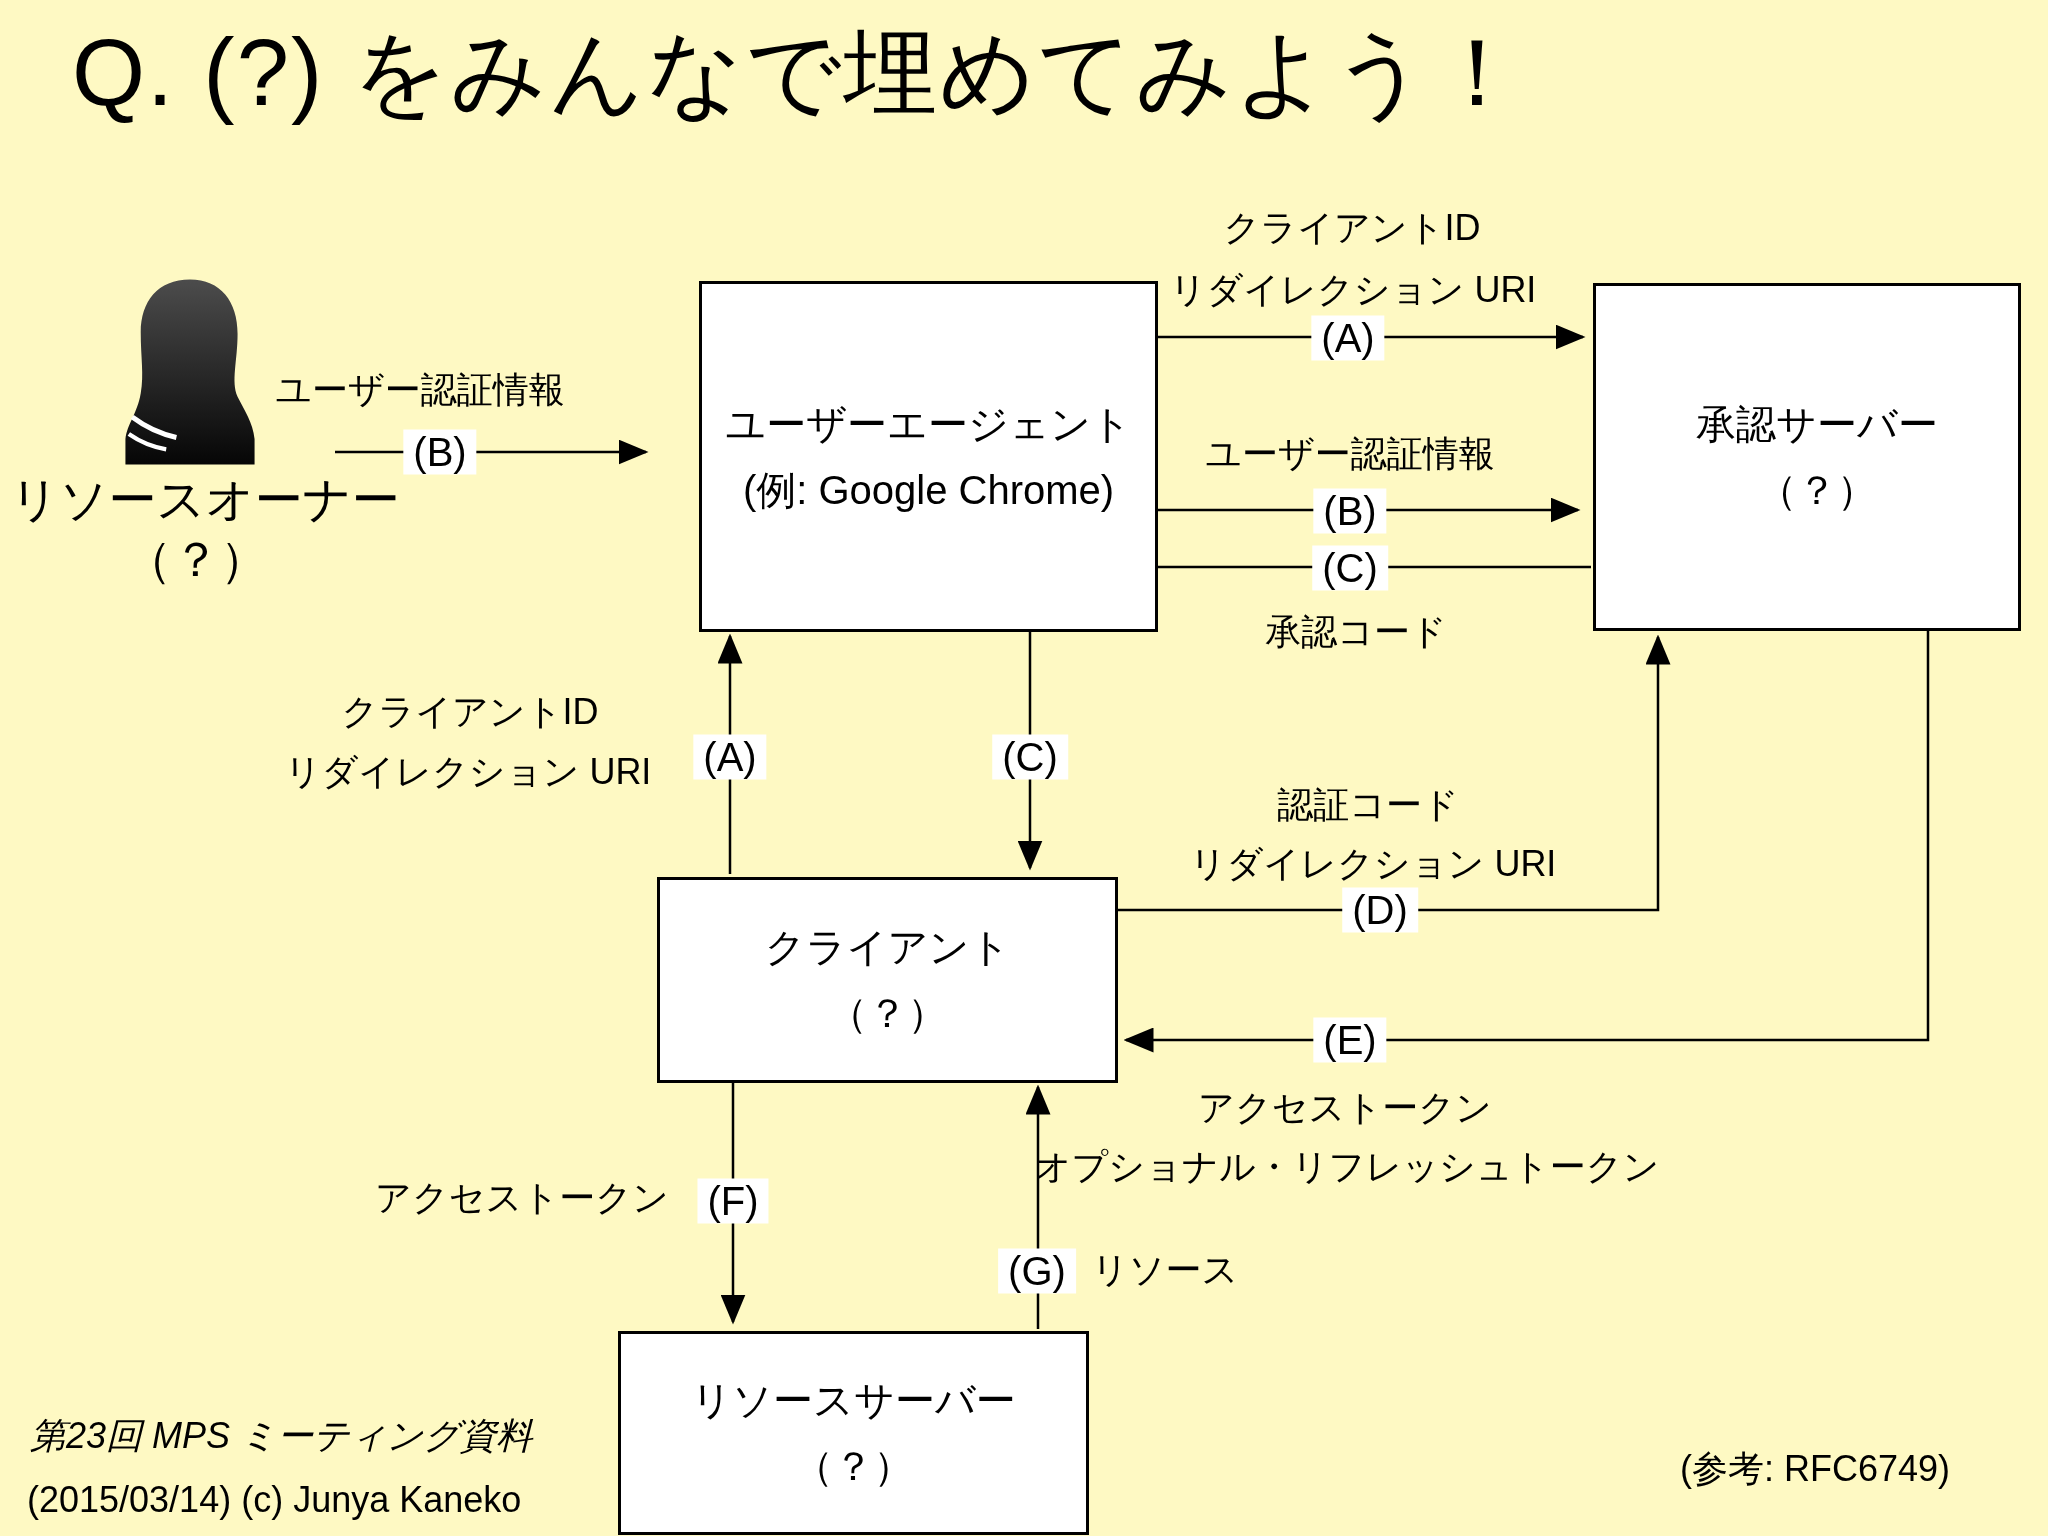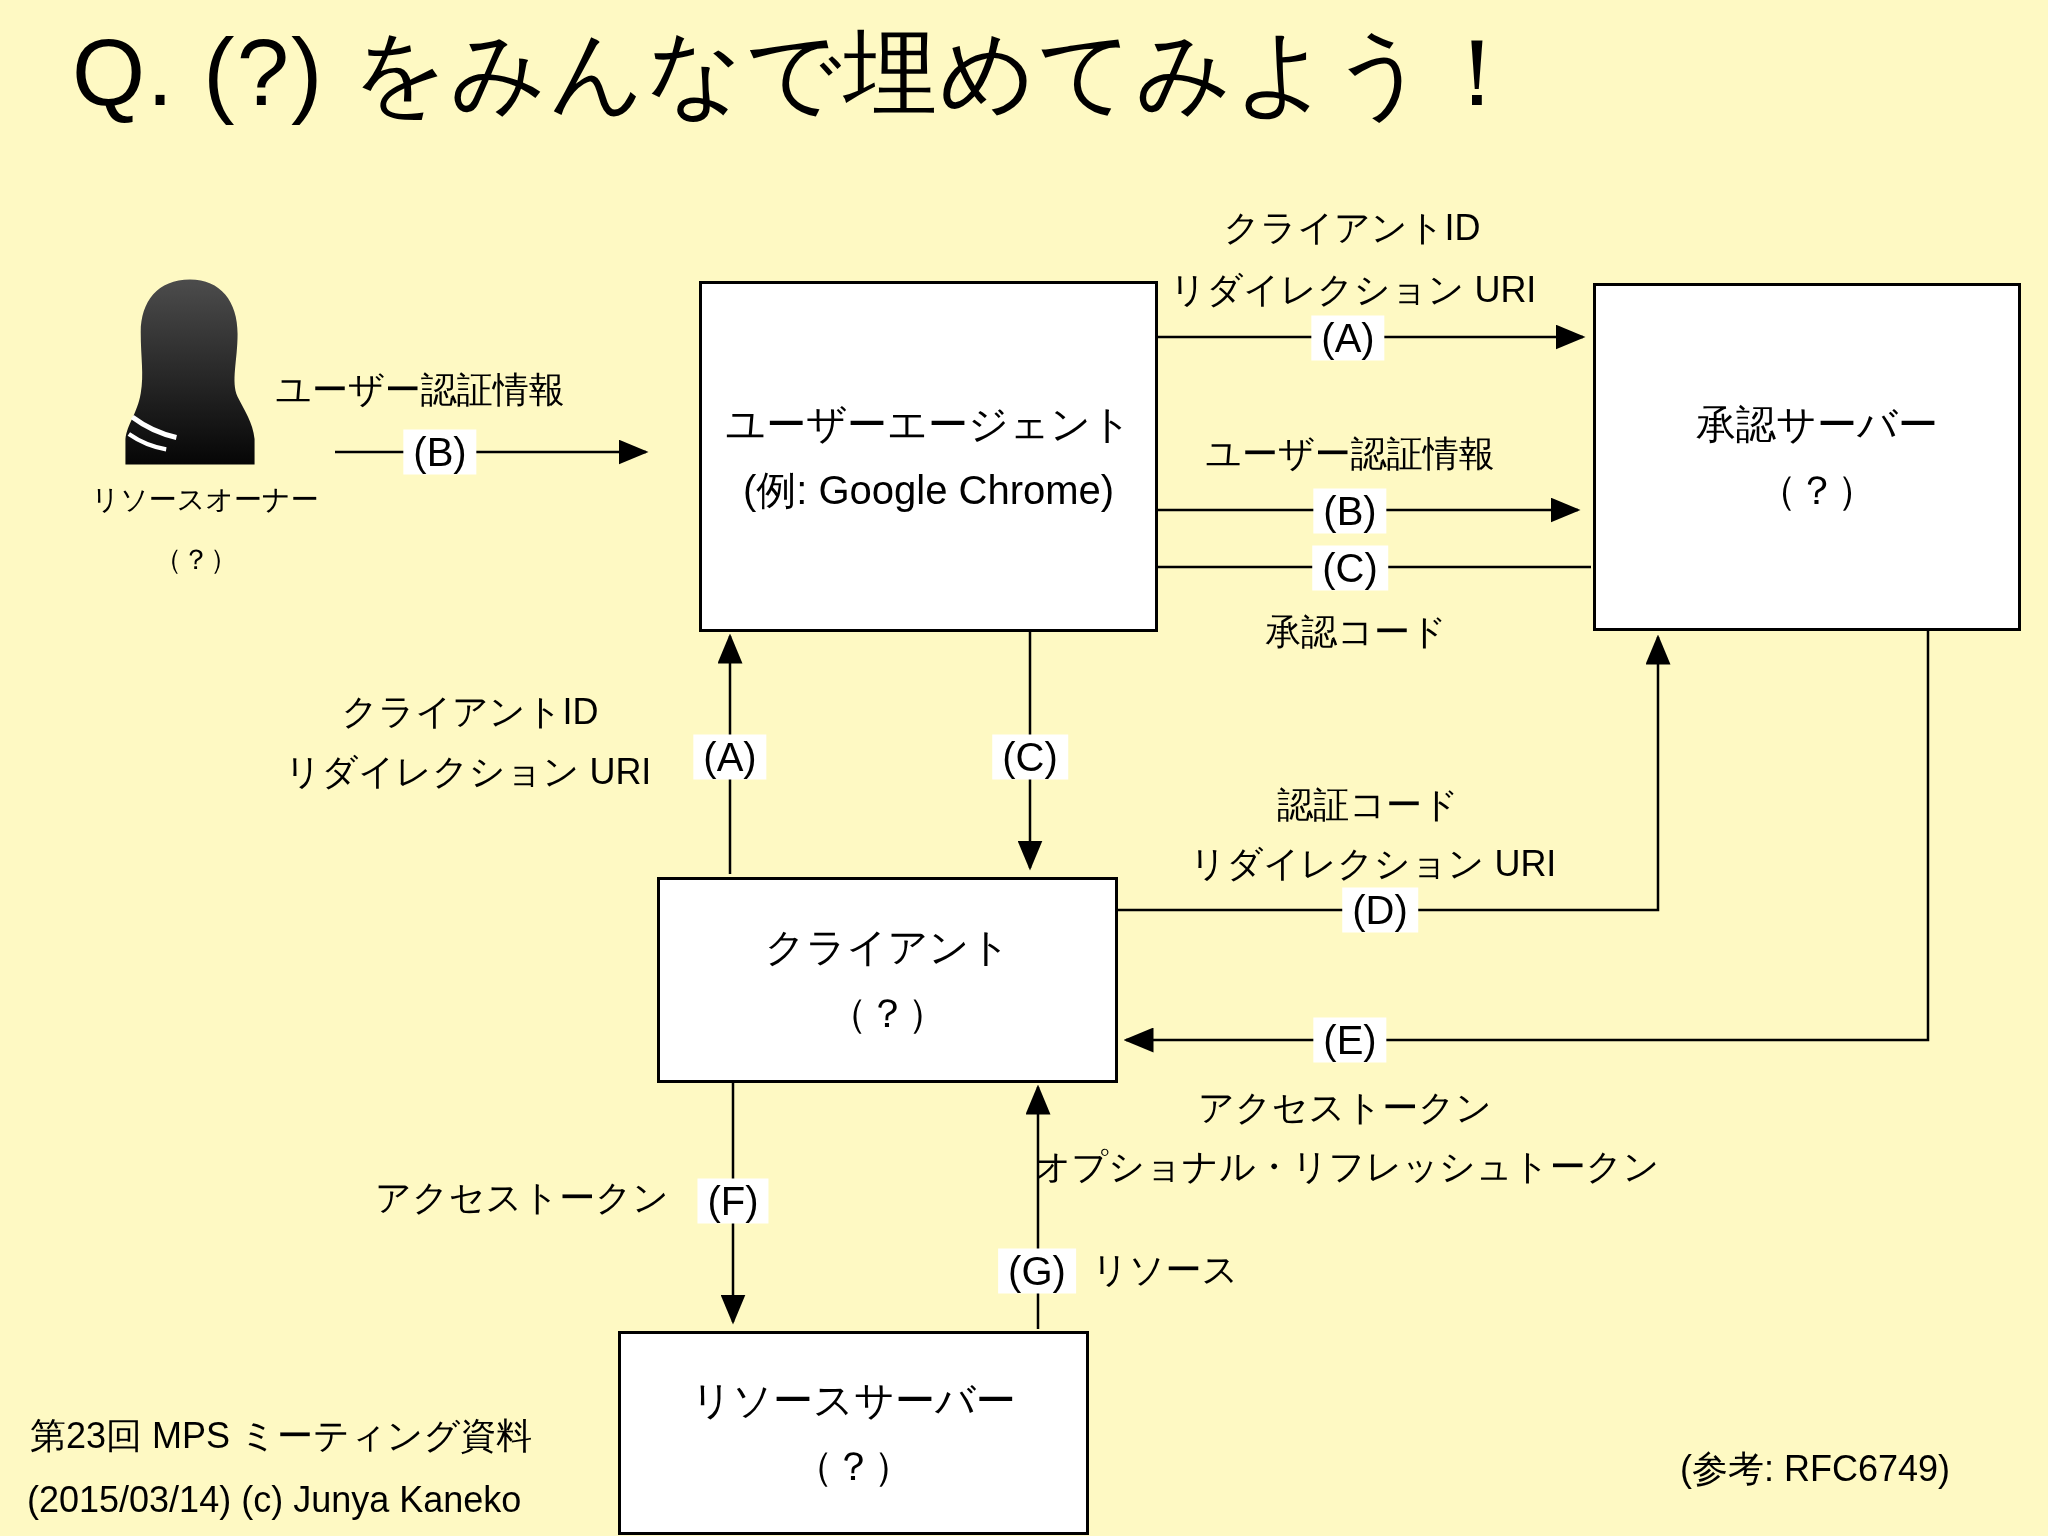--- a/index.html
+++ b/index.html
@@ -20,21 +20,21 @@
   }
   .lbl{
     position:absolute;transform:translate(-50%,-50%);white-space:nowrap;
     font-size:36px;text-align:right;
   }
   .tag{
     position:absolute;transform:translate(-50%,-50%);white-space:nowrap;
     font-size:40px;background:#fff;padding:0 10px;text-align:center;
   }
   .footer{position:absolute;font-size:36px;white-space:nowrap;}
-  .owner-label{position:absolute;transform:translate(-50%,-50%);font-size:28px;white-space:nowrap;}
+  .owner-label{position:absolute;transform:translate(-50%,-50%);font-size:48px;white-space:nowrap;}
 </style>
 </head>
 <body>
 
 <div id="stage">
 
   <div class="title">Q. (?) をみんなで埋めてみよう！</div>
 
   <svg class="overlay" viewBox="0 0 2048 1536">
     <defs>
@@ -124,17 +124,17 @@
   <div class="tag" style="left:1350px;top:1040px;">(E)</div>
   <div class="lbl" style="left:1345px;top:1108px;">アクセストークン</div>
   <div class="lbl" style="left:1347px;top:1167px;">オプショナル・リフレッシュトークン</div>
 
   <div class="lbl" style="left:522px;top:1198px;">アクセストークン</div>
   <div class="tag" style="left:733px;top:1201px;">(F)</div>
 
   <div class="tag" style="left:1037px;top:1271px;">(G)</div>
   <div class="lbl" style="left:1165px;top:1270px;">リソース</div>
 
-  <div class="footer" style="left:30px;top:1412px;">第23回 MPS ミーティング資料</div>
+  <div class="footer" style="left:30px;top:1412px;font-style:italic;">第23回 MPS ミーティング資料</div>
   <div class="footer" style="left:27px;top:1479px;">(2015/03/14) (c) Junya Kaneko</div>
   <div class="footer" style="left:1680px;top:1445px;">(参考: RFC6749)</div>
 
 </div>
 
 </body></html>

